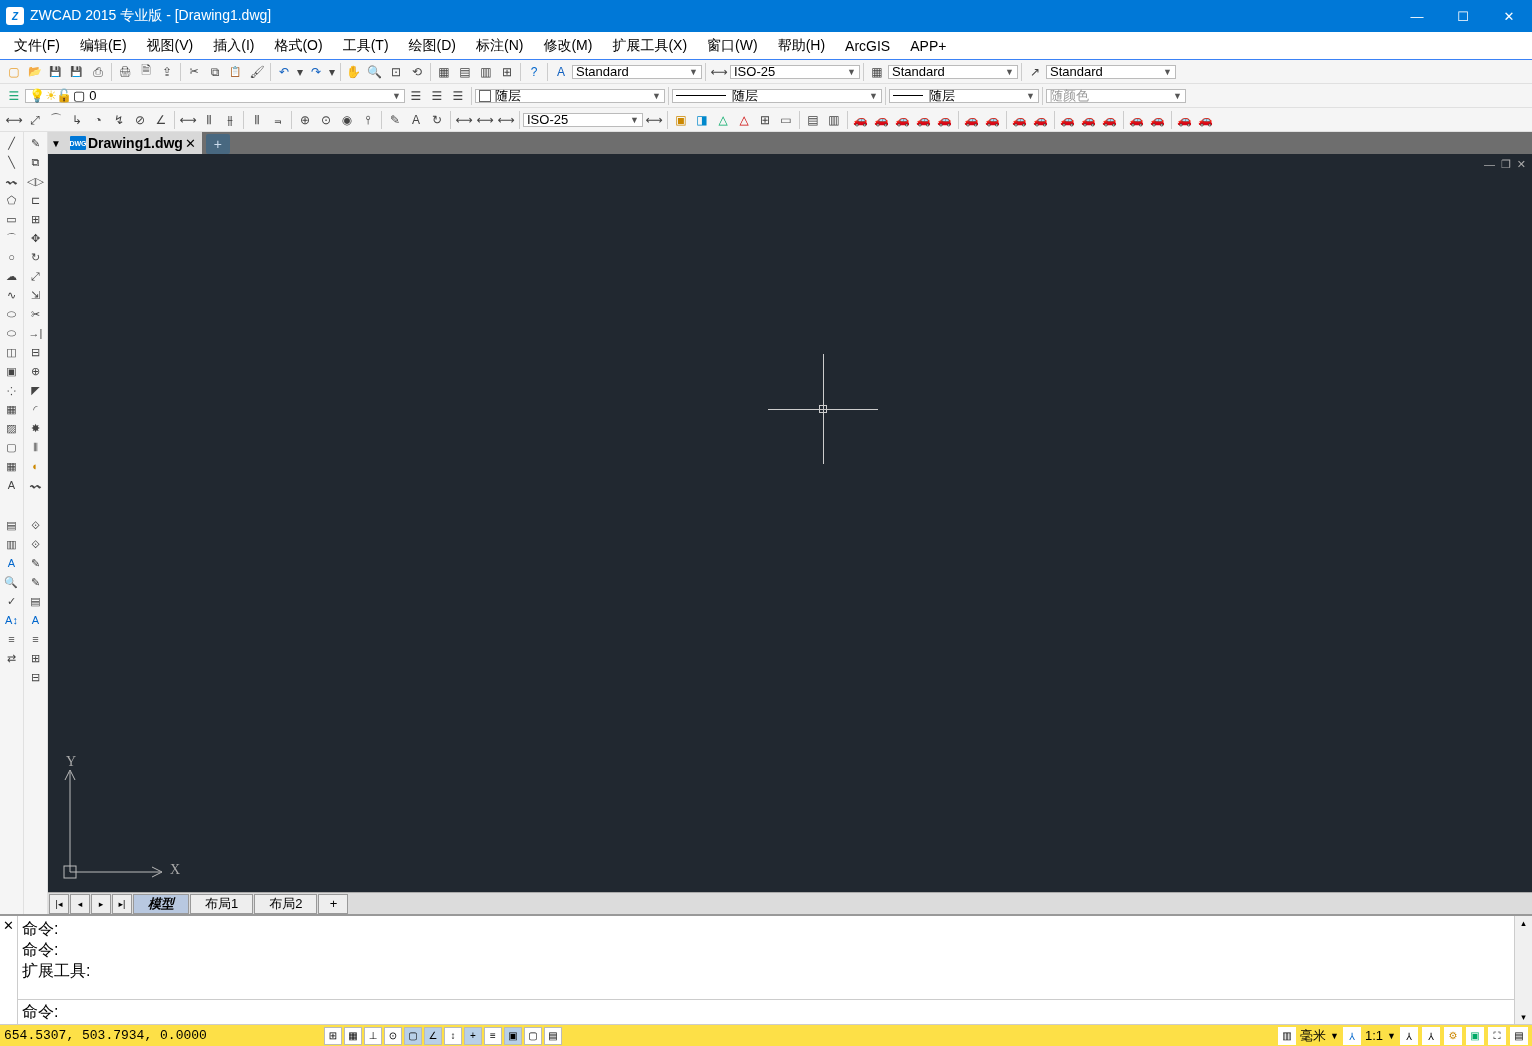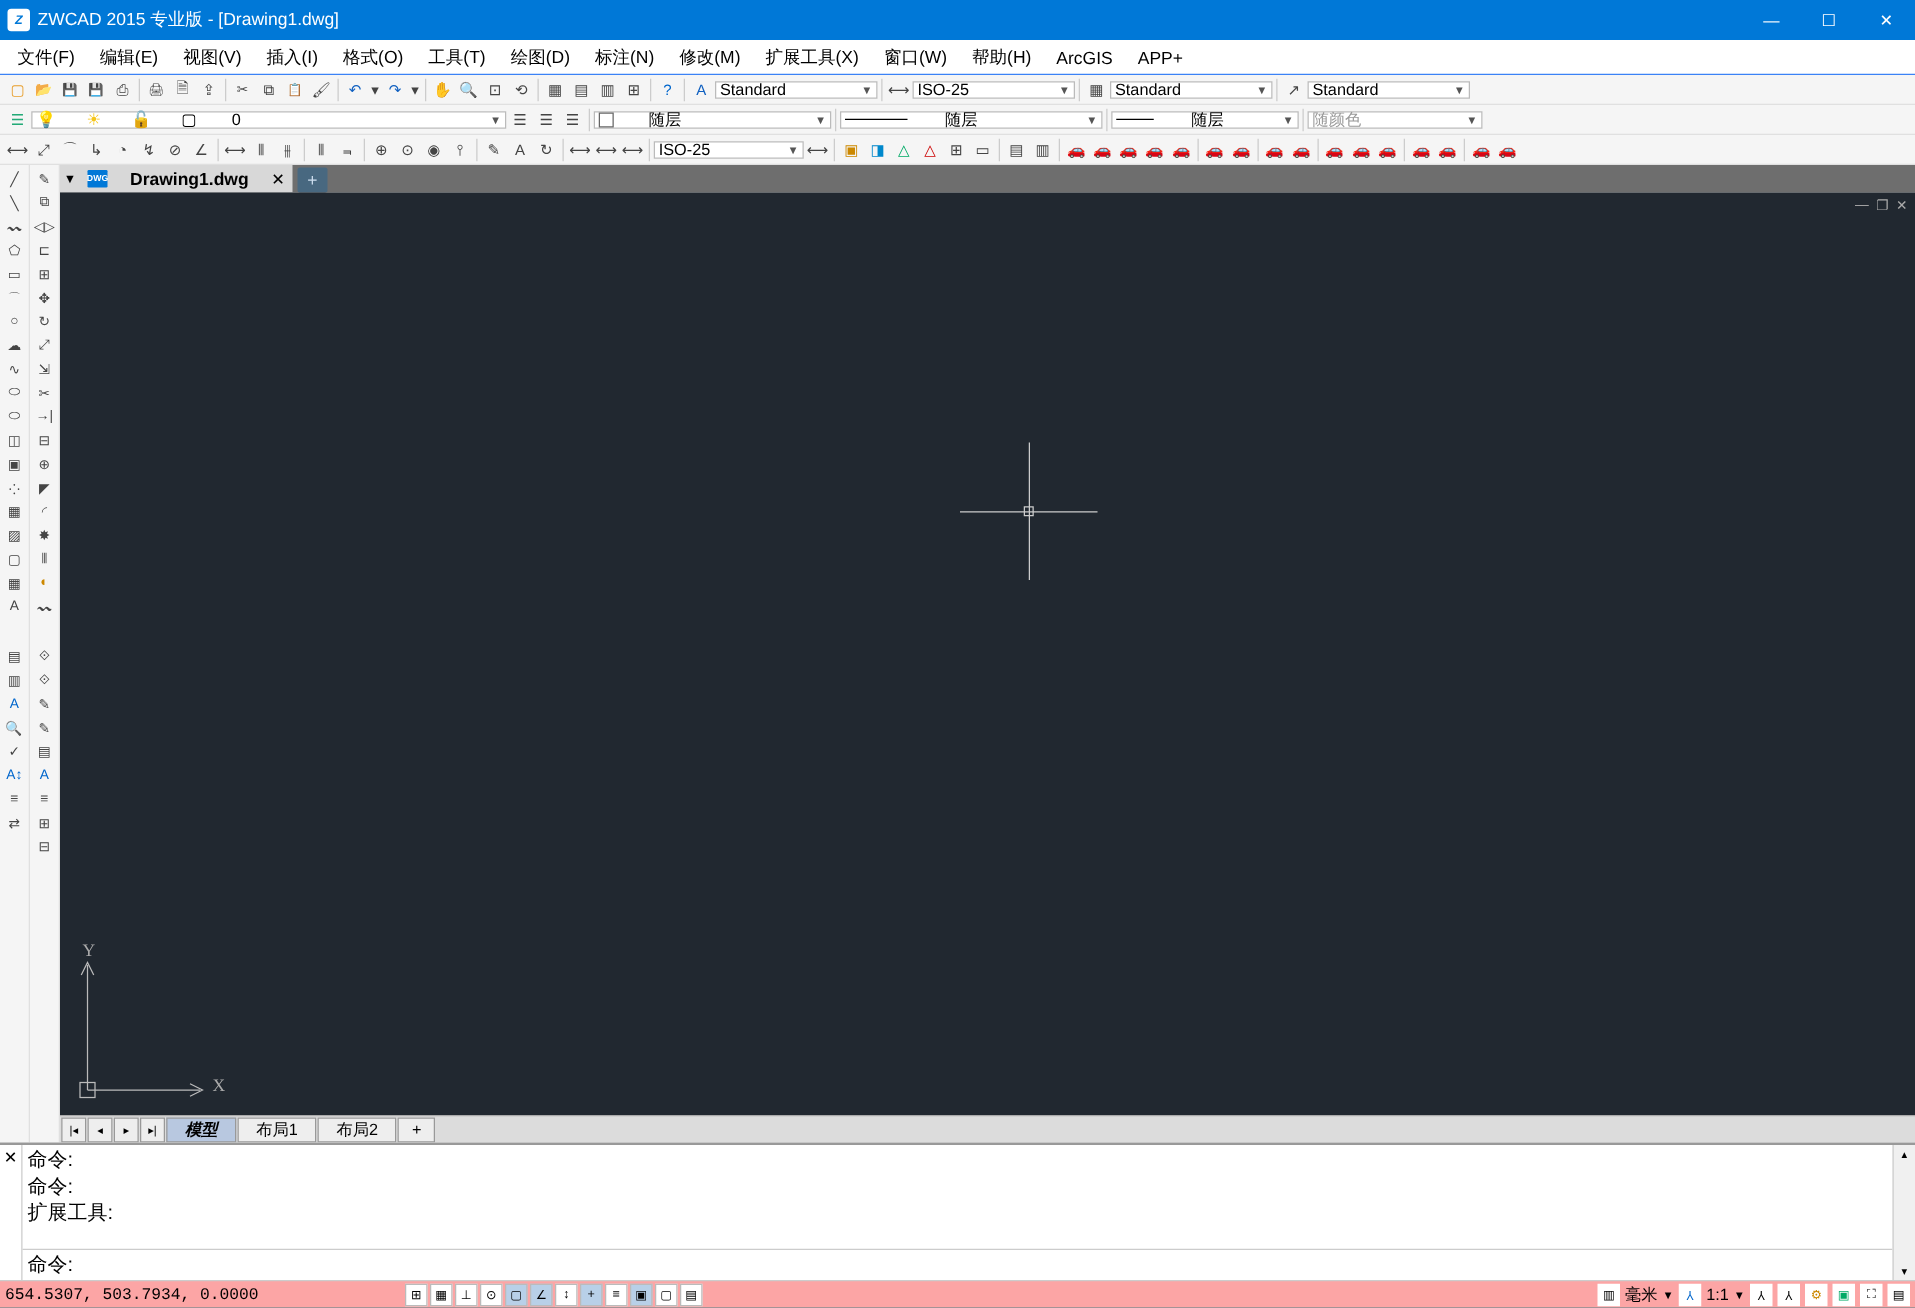--- a/index.html
+++ b/index.html
@@ -13,33 +13,33 @@
 .titlebar .winbtn { width: 46px; height: 32px; display: flex; align-items: center; justify-content: center; cursor: pointer; font-size: 13px; }
 
 
 .menubar { height: 28px; background: #fff; border-bottom: 1px solid #3b82f6; display: flex; align-items: center; padding-left: 4px; }
 .menubar .menu { padding: 4px 10px; font-size: 14px; cursor: pointer; }
 
 
 .toolbar-row { height: 24px; background: #f5f5f5; border-bottom: 1px solid #e0e0e0; display: flex; align-items: center; padding-left: 4px; gap: 1px; }
 .tbtn { width: 20px; height: 20px; display: inline-flex; align-items: center; justify-content: center; cursor: pointer; font-size: 12px; color: #444; border-radius: 2px; }
 .tsep { width: 1px; height: 18px; background: #ccc; margin: 0 2px; }
-.tcombo { height: 14px; border: 1px solid #bbb; background: #fff; display: inline-flex; align-items: center; padding: 4px 3px; font-size: 13px; cursor: pointer; gap: 24px; }
+.tcombo { height: 14px; border: 1px solid #bbb; background: #fff; display: inline-flex; align-items: center; padding: 4px 3px; font-size: 13px; cursor: pointer; }
 .tcombo .arrow { margin-left: auto; font-size: 9px; color: #555; }
 
 
 .main { flex: 1; display: flex; min-height: 0; }
 .vtoolbar { width: 24px; background: #f5f5f5; border-right: 1px solid #e0e0e0; display: flex; flex-direction: column; align-items: center; padding-top: 2px; gap: 1px; }
 .vtoolbar .tbtn { width: 20px; height: 18px; font-size: 11px; }
 .center { flex: 1; display: flex; flex-direction: column; min-width: 0; }
 
 
 .doctab-row { height: 22px; background: #6e6e6e; display: flex; align-items: flex-end; }
 .doctab-row .darr { width: 16px; height: 22px; background: #d8d8d8; display: inline-flex; align-items: center; justify-content: center; font-size: 10px; cursor: pointer; color: #000; }
-.doctab { height: 22px; background: #d8d8d8; display: inline-flex; align-items: center; padding: 0 6px; gap: 18px; font-family: "Courier New", monospace; font-size: 14px; font-weight: bold; }
+.doctab { height: 22px; background: #d8d8d8; display: inline-flex; align-items: center; padding: 0 6px; gap: 2px; font-family: "Courier New", monospace; font-size: 14px; font-weight: bold; }
 .doctab .icon { width: 16px; height: 14px; background: #0078d7; color: #fff; font-size: 7px; display: inline-flex; align-items: center; justify-content: center; border-radius: 1px; }
 .doctab .close { cursor: pointer; font-size: 13px; font-weight: normal; }
 .newtab { width: 24px; height: 20px; margin-left: 4px; background: #486880; display: inline-flex; align-items: center; justify-content: center; color: #cde; cursor: pointer; font-size: 14px; border-radius: 2px; }
 
 
 .canvas { flex: 1; background: #212830; position: relative; }
 .viewport-ctrl { position: absolute; top: 4px; right: 6px; display: flex; gap: 6px; color: #aaa; font-size: 11px; }
 .crosshair { position: absolute; left: 775px; top: 255px; }
 .crosshair .h { position: absolute; width: 110px; height: 1px; background: #ccc; top: 0; left: -55px; }
 .crosshair .v { position: absolute; width: 1px; height: 110px; background: #ccc; left: 0; top: -55px; }
@@ -58,21 +58,21 @@
 
 .cmd-area { height: 110px; background: #fff; border-top: 2px solid #999; display: flex; }
 .cmd-close { width: 18px; border-right: 1px solid #ccc; text-align: center; font-size: 13px; cursor: pointer; padding-top: 2px; }
 .cmd-body { flex: 1; display: flex; flex-direction: column; font-family: "SimSun", "Courier New", monospace; font-size: 16px; }
 .cmd-history { flex: 1; padding: 2px 4px; border-bottom: 1px solid #ccc; overflow: hidden; line-height: 21px; }
 .cmd-input-row { height: 24px; display: flex; align-items: center; padding: 0 4px; }
 .cmd-input-row input { border: none; outline: none; flex: 1; font-family: inherit; font-size: 16px; }
 .cmd-scroll { width: 18px; border-left: 1px solid #ccc; background: #f0f0f0; display: flex; flex-direction: column; justify-content: space-between; align-items: center; font-size: 9px; padding: 2px 0; }
 
 
-.statusbar { height: 22px; background: #fca5a5; border-top: 1px solid #ccc; display: flex; align-items: center; font-size: 13px; padding: 0 4px; }
+.statusbar { height: 22px; background: #fde047; border-top: 1px solid #ccc; display: flex; align-items: center; font-size: 13px; padding: 0 4px; }
 .statusbar .coords { min-width: 300px; font-family: "Courier New", monospace; }
 .statusbar .stbtns { display: flex; gap: 2px; margin-left: 20px; }
 .statusbar .stbtn { width: 18px; height: 18px; border: 1px solid #bbb; background: #fff; display: inline-flex; align-items: center; justify-content: center; font-size: 10px; cursor: pointer; }
 .statusbar .right { margin-left: auto; display: flex; gap: 4px; align-items: center; }
 
 
 .ic-new::before{content:"▢";color:#e8a030;} .ic-open::before{content:"📂";font-size:11px;}
 .ic-save::before{content:"💾";font-size:10px;} .ic-print::before{content:"🖨";font-size:10px;}
 .ic-cut::before{content:"✂";font-size:11px;} .ic-copy::before{content:"⧉";}
 .ic-paste::before{content:"📋";font-size:10px;} .ic-undo::before{content:"↶";color:#1060c0;}

